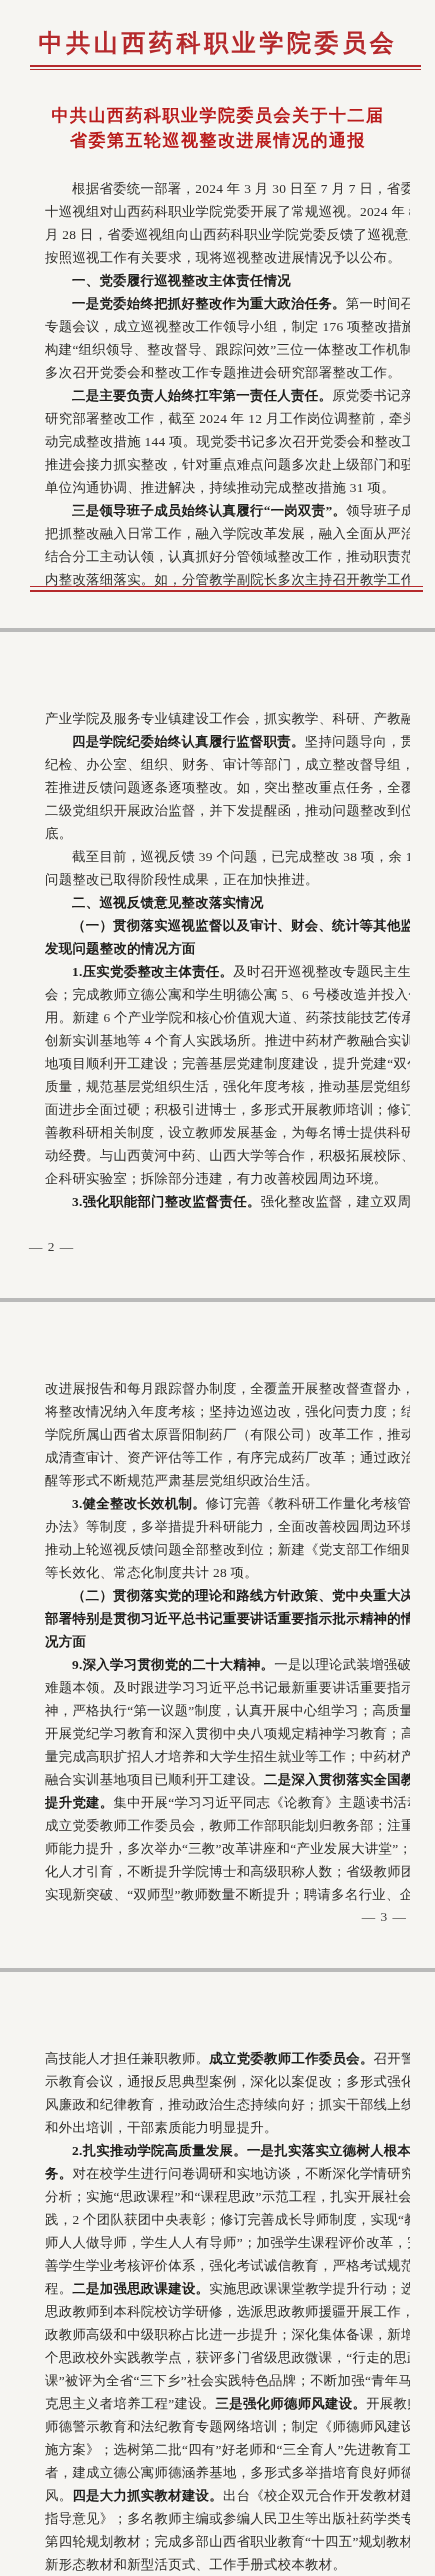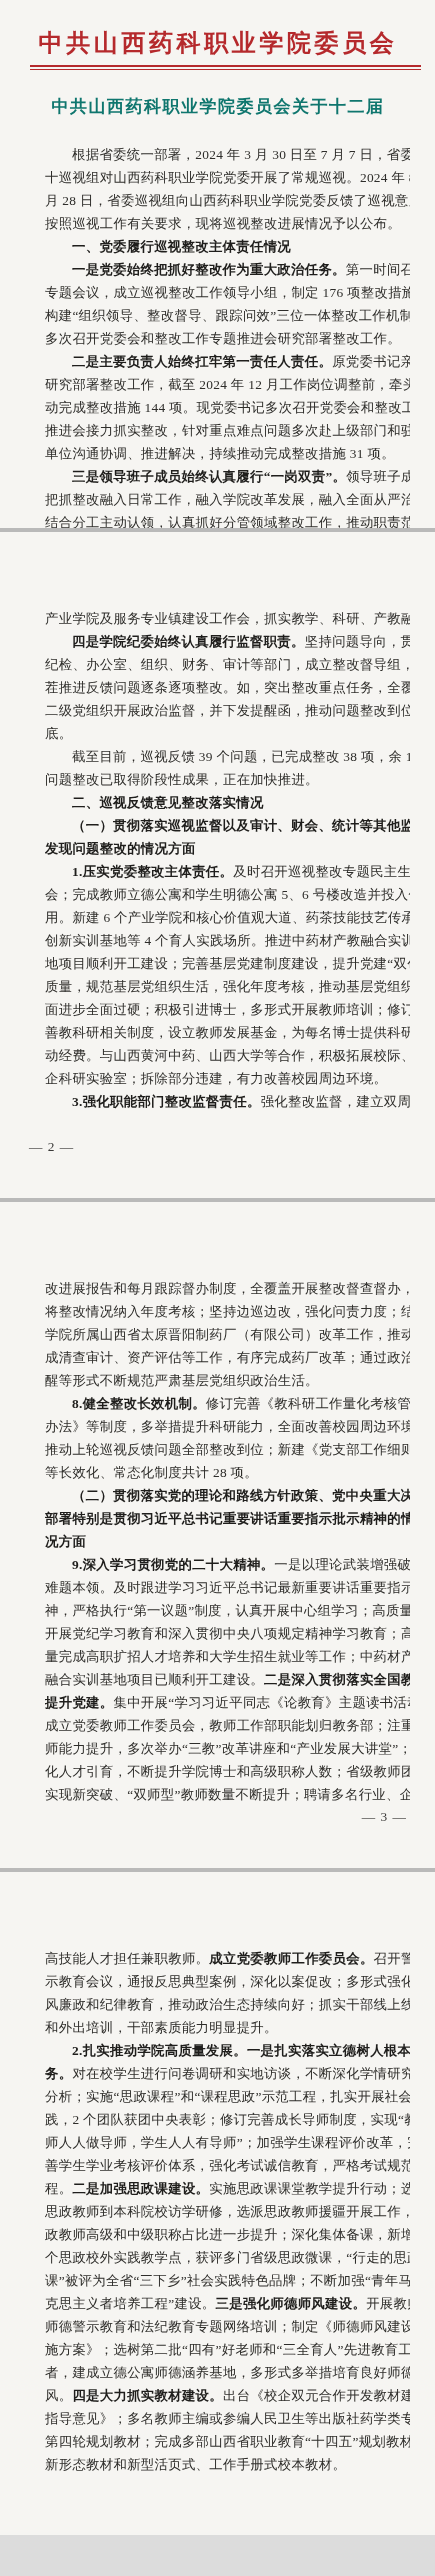--- a/index.html
+++ b/index.html
@@ -2,31 +2,31 @@
 <html style="--red: #b5292c; --paper: #f6f5f2; --sep: #b9b9b9; --ink: #2e2d2a;font-size:8.2px"><head>
 <meta charset="utf-8">
 <style>
   :root{
     --red:#b5292c; --paper:#f6f5f2; --sep:#b9b9b9; --ink:#2e2d2a; --ink-bold:#1f1e1c;
   }
   html,body{margin:0;padding:0;background:#dcdcdc;}
   .scan{width:436px;margin:0;}
   .page{position:relative;width:436px;background:var(--paper);overflow:hidden;
         font-family:"Liberation Serif","DejaVu Serif",serif;color:var(--ink);}
-  .page-1{height:528px}
+  .page-1{height:628px}
   .page-2{height:666px}
   .page-3{height:666px}
   .page-4{height:663px}
   .separator{height:4.1px;background:var(--sep);}
   .org-name{margin:0;padding-top:30px;text-align:center;font-size:24px;font-weight:bold;
             letter-spacing:3.6px;color:var(--red);line-height:27px;white-space:nowrap;}
   .red-rule-top{margin:8.2px 15.5px 0 30px;border-top:2.1px solid var(--red);
                 border-bottom:1.5px solid var(--red);height:2.1px;}
-  .doc-title{margin-top:24px;text-align:center;font-size:17px;font-weight:bold;
-             letter-spacing:1.5px;line-height:25px;color:#0f766e;}
+  .doc-title{margin-top:33px;text-align:center;font-size:17px;font-weight:bold;
+             letter-spacing:1.5px;line-height:25px;color:#b91c1c;}
   .page-body{padding:0 26px 0 45px;}
   .page-1 .page-body{padding-top:24px;}
   .page-2 .page-body,.page-3 .page-body,.page-4 .page-body,.page-5 .page-body{padding-top:75px;}
   .line{height:23px;line-height:23px;font-size:13.4px;letter-spacing:0.3px;
         white-space:nowrap;overflow:hidden;}
   .line.indent{padding-left:27px;}
   .run{font-weight:normal;}
   .run.bold{font-weight:bold;color:var(--ink-bold);margin-top:46px;}
   .red-rule-bottom{position:absolute;left:30px;right:13.4px;top:586px;
                    border-top:1px solid var(--red);border-bottom:2.1px solid var(--red);height:2.6px;}
@@ -39,20 +39,21 @@
 </head>
 <body>
 
 <div class="scan">
 
   <section class="page page-1">
     <div class="org-name">中共山西药科职业学院委员会</div>
     <div class="red-rule-top"></div>
     <div class="doc-title">
       <div>中共山西药科职业学院委员会关于十二届</div>
+      <div>省委第五轮巡视整改进展情况的通报</div>
     </div>
     <div class="page-body">
         <div class="line indent"><span class="run">根据省委统一部署，2024 年 3 月 30 日至 7 月 7 日，省委第</span></div>
         <div class="line"><span class="run">十巡视组对山西药科职业学院党委开展了常规巡视。2024 年 8</span></div>
         <div class="line"><span class="run">月 28 日，省委巡视组向山西药科职业学院党委反馈了巡视意见。</span></div>
         <div class="line"><span class="run">按照巡视工作有关要求，现将巡视整改进展情况予以公布。</span></div>
         <div class="line indent"><span class="run bold">一、党委履行巡视整改主体责任情况</span></div>
         <div class="line indent"><span class="run bold">一是党委始终把抓好整改作为重大政治任务。</span><span class="run">第一时间召开</span></div>
         <div class="line"><span class="run">专题会议，成立巡视整改工作领导小组，制定 176 项整改措施，</span></div>
         <div class="line"><span class="run">构建“组织领导、整改督导、跟踪问效”三位一体整改工作机制。</span></div>
@@ -102,21 +103,21 @@
 
   <div class="separator"></div>
 
   <section class="page page-3">
     <div class="page-body">
         <div class="line"><span class="run">改进展报告和每月跟踪督办制度，全覆盖开展整改督查督办，并</span></div>
         <div class="line"><span class="run">将整改情况纳入年度考核；坚持边巡边改，强化问责力度；结合</span></div>
         <div class="line"><span class="run">学院所属山西省太原晋阳制药厂（有限公司）改革工作，推动完</span></div>
         <div class="line"><span class="run">成清查审计、资产评估等工作，有序完成药厂改革；通过政治提</span></div>
         <div class="line"><span class="run">醒等形式不断规范严肃基层党组织政治生活。</span></div>
-        <div class="line indent"><span class="run bold">8.健全整改长效机制。</span><span class="run">修订完善《教科研工作量化考核管理</span></div>
+        <div class="line indent"><span class="run bold">3.健全整改长效机制。</span><span class="run">修订完善《教科研工作量化考核管理</span></div>
         <div class="line"><span class="run">办法》等制度，多举措提升科研能力，全面改善校园周边环境，</span></div>
         <div class="line"><span class="run">推动上轮巡视反馈问题全部整改到位；新建《党支部工作细则》</span></div>
         <div class="line"><span class="run">等长效化、常态化制度共计 28 项。</span></div>
         <div class="line indent"><span class="run bold">（二）贯彻落实党的理论和路线方针政策、党中央重大决策</span></div>
         <div class="line"><span class="run bold">部署特别是贯彻习近平总书记重要讲话重要指示批示精神的情</span></div>
         <div class="line"><span class="run bold">况方面</span></div>
         <div class="line indent"><span class="run bold">9.深入学习贯彻党的二十大精神。</span><span class="run">一是以理论武装增强破解</span></div>
         <div class="line"><span class="run">难题本领。及时跟进学习习近平总书记最新重要讲话重要指示精</span></div>
         <div class="line"><span class="run">神，严格执行“第一议题”制度，认真开展中心组学习；高质量</span></div>
         <div class="line"><span class="run">开展党纪学习教育和深入贯彻中央八项规定精神学习教育；高质</span></div>

